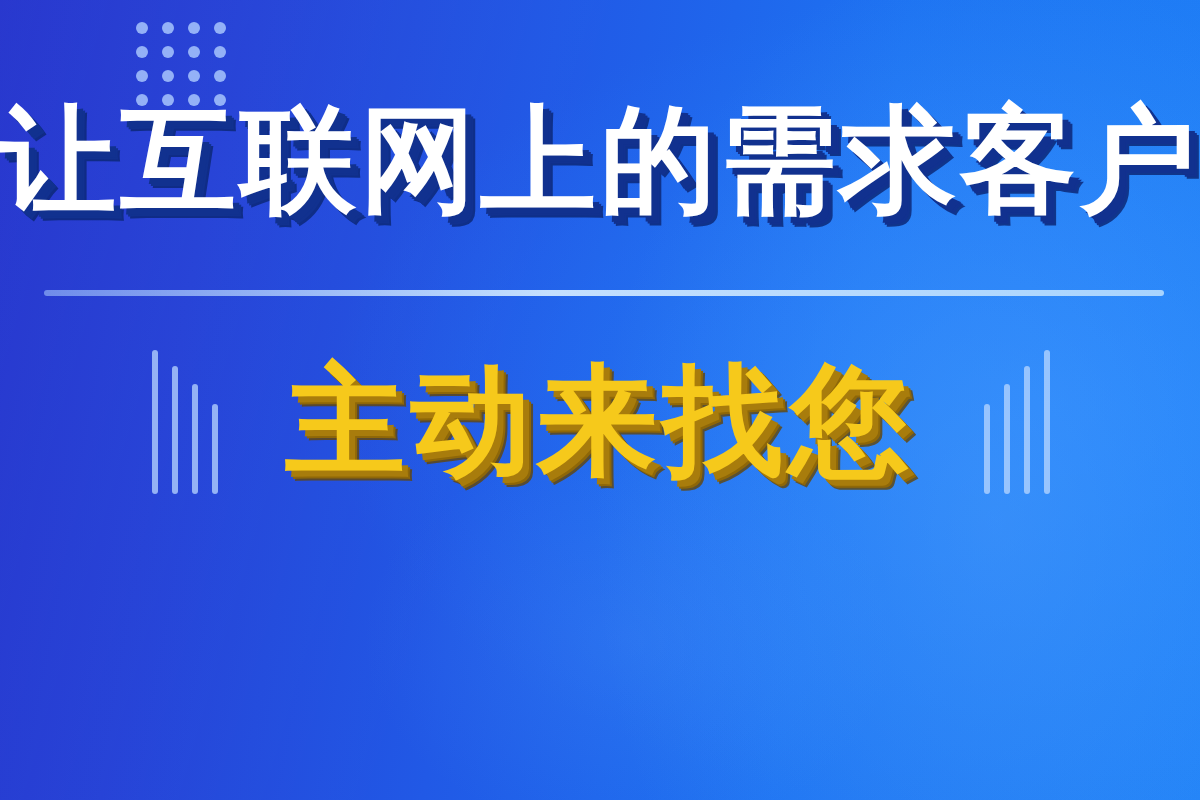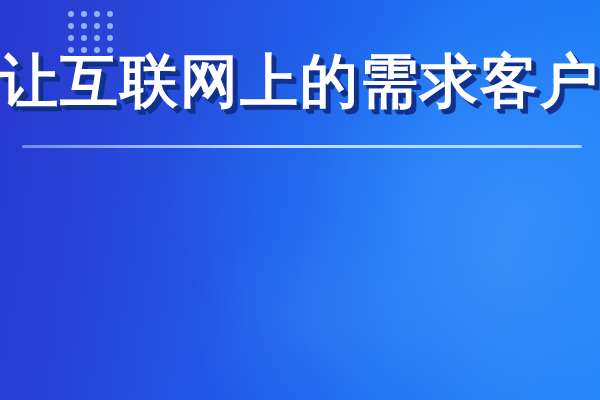--- a/index.html
+++ b/index.html
@@ -186,15 +186,32 @@
     <span></span>
     <span></span>
     <span></span>
     <span></span>
   </div>
 
   <div class="headline">让互联网上的需求客户</div>
 
   <div class="divider"></div>
 
+  <div class="sub-row">
+    <div class="ticks left">
+      <i></i>
+      <i></i>
+      <i></i>
+      <i></i>
+    </div>
+
+    <div class="subheadline">主动来找您</div>
+
+    <div class="ticks right">
+      <i></i>
+      <i></i>
+      <i></i>
+      <i></i>
+    </div>
+  </div>
 
 
 </div>
 
 </body></html>

